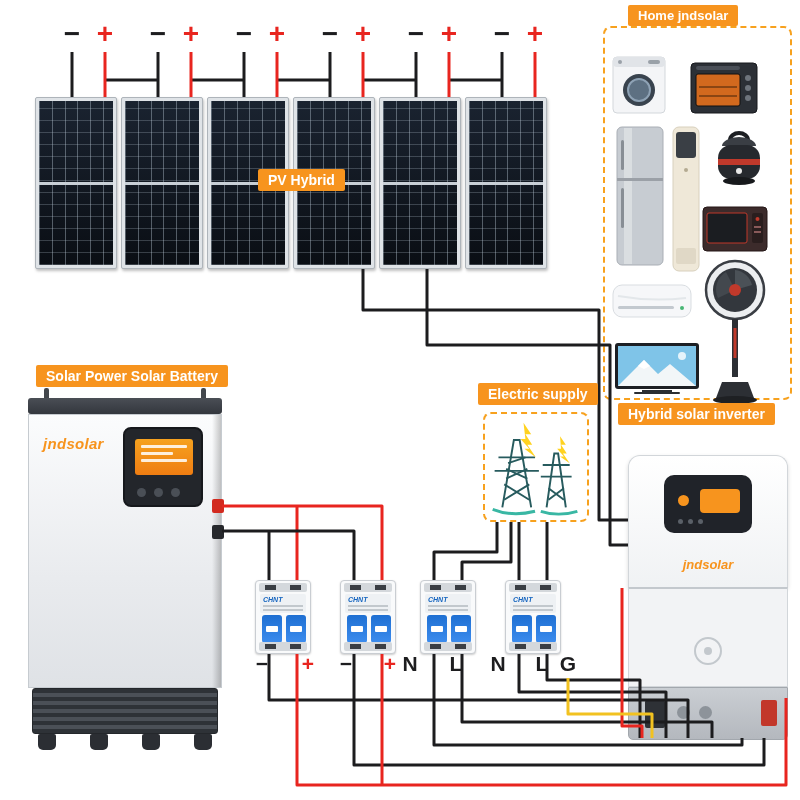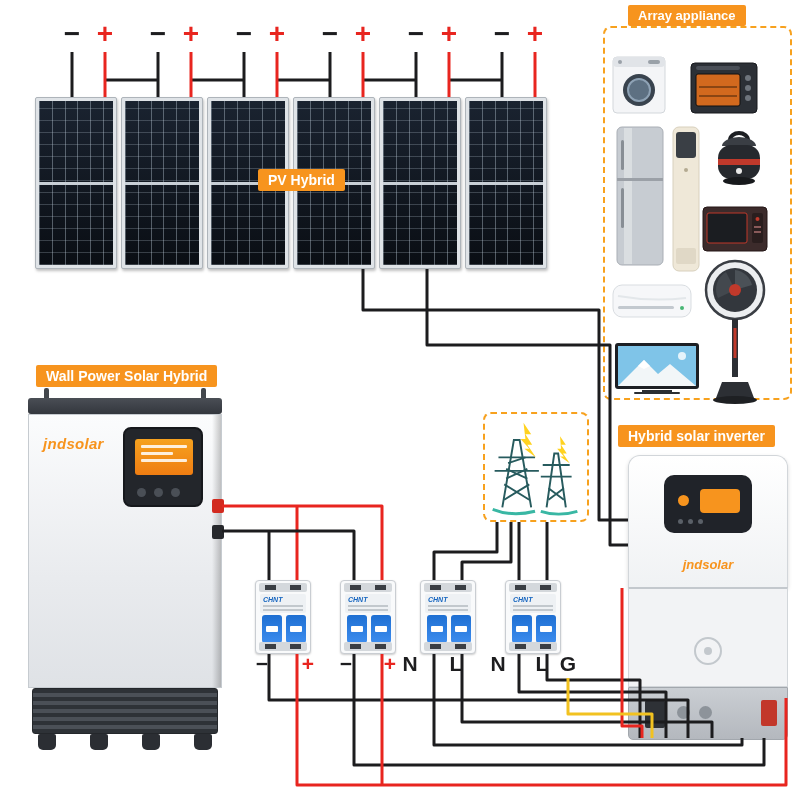--- a/index.html
+++ b/index.html
@@ -409,17 +409,18 @@
   <span class="blabel red" style="left:308px">+</span>
   <span class="blabel" style="left:346px">−</span>
   <span class="blabel red" style="left:390px">+</span>
   <span class="blabel" style="left:410px">N</span>
   <span class="blabel" style="left:456px">L</span>
   <span class="blabel" style="left:498px">N</span>
   <span class="blabel" style="left:542px">L</span>
   <span class="blabel" style="left:568px">G</span>
 
   <div class="badge" style="left:258px;top:169px">PV Hybrid</div>
-  <div class="badge" style="left:628px;top:5px;font-size:13px">Array appliance</div>
-  <div class="badge" style="left:36px;top:365px">Wall Power Solar Hybrid</div>
-  <div class="badge" style="left:618px;top:425px">Hybrid solar inverter</div>
+  <div class="badge" style="left:628px;top:5px;font-size:13px">Home jndsolar</div>
+  <div class="badge" style="left:36px;top:365px">Solar Power Solar Battery</div>
+  <div class="badge" style="left:478px;top:383px">Electric supply</div>
+  <div class="badge" style="left:618px;top:403px">Hybrid solar inverter</div>
 
 </div>
 
 </body></html>

